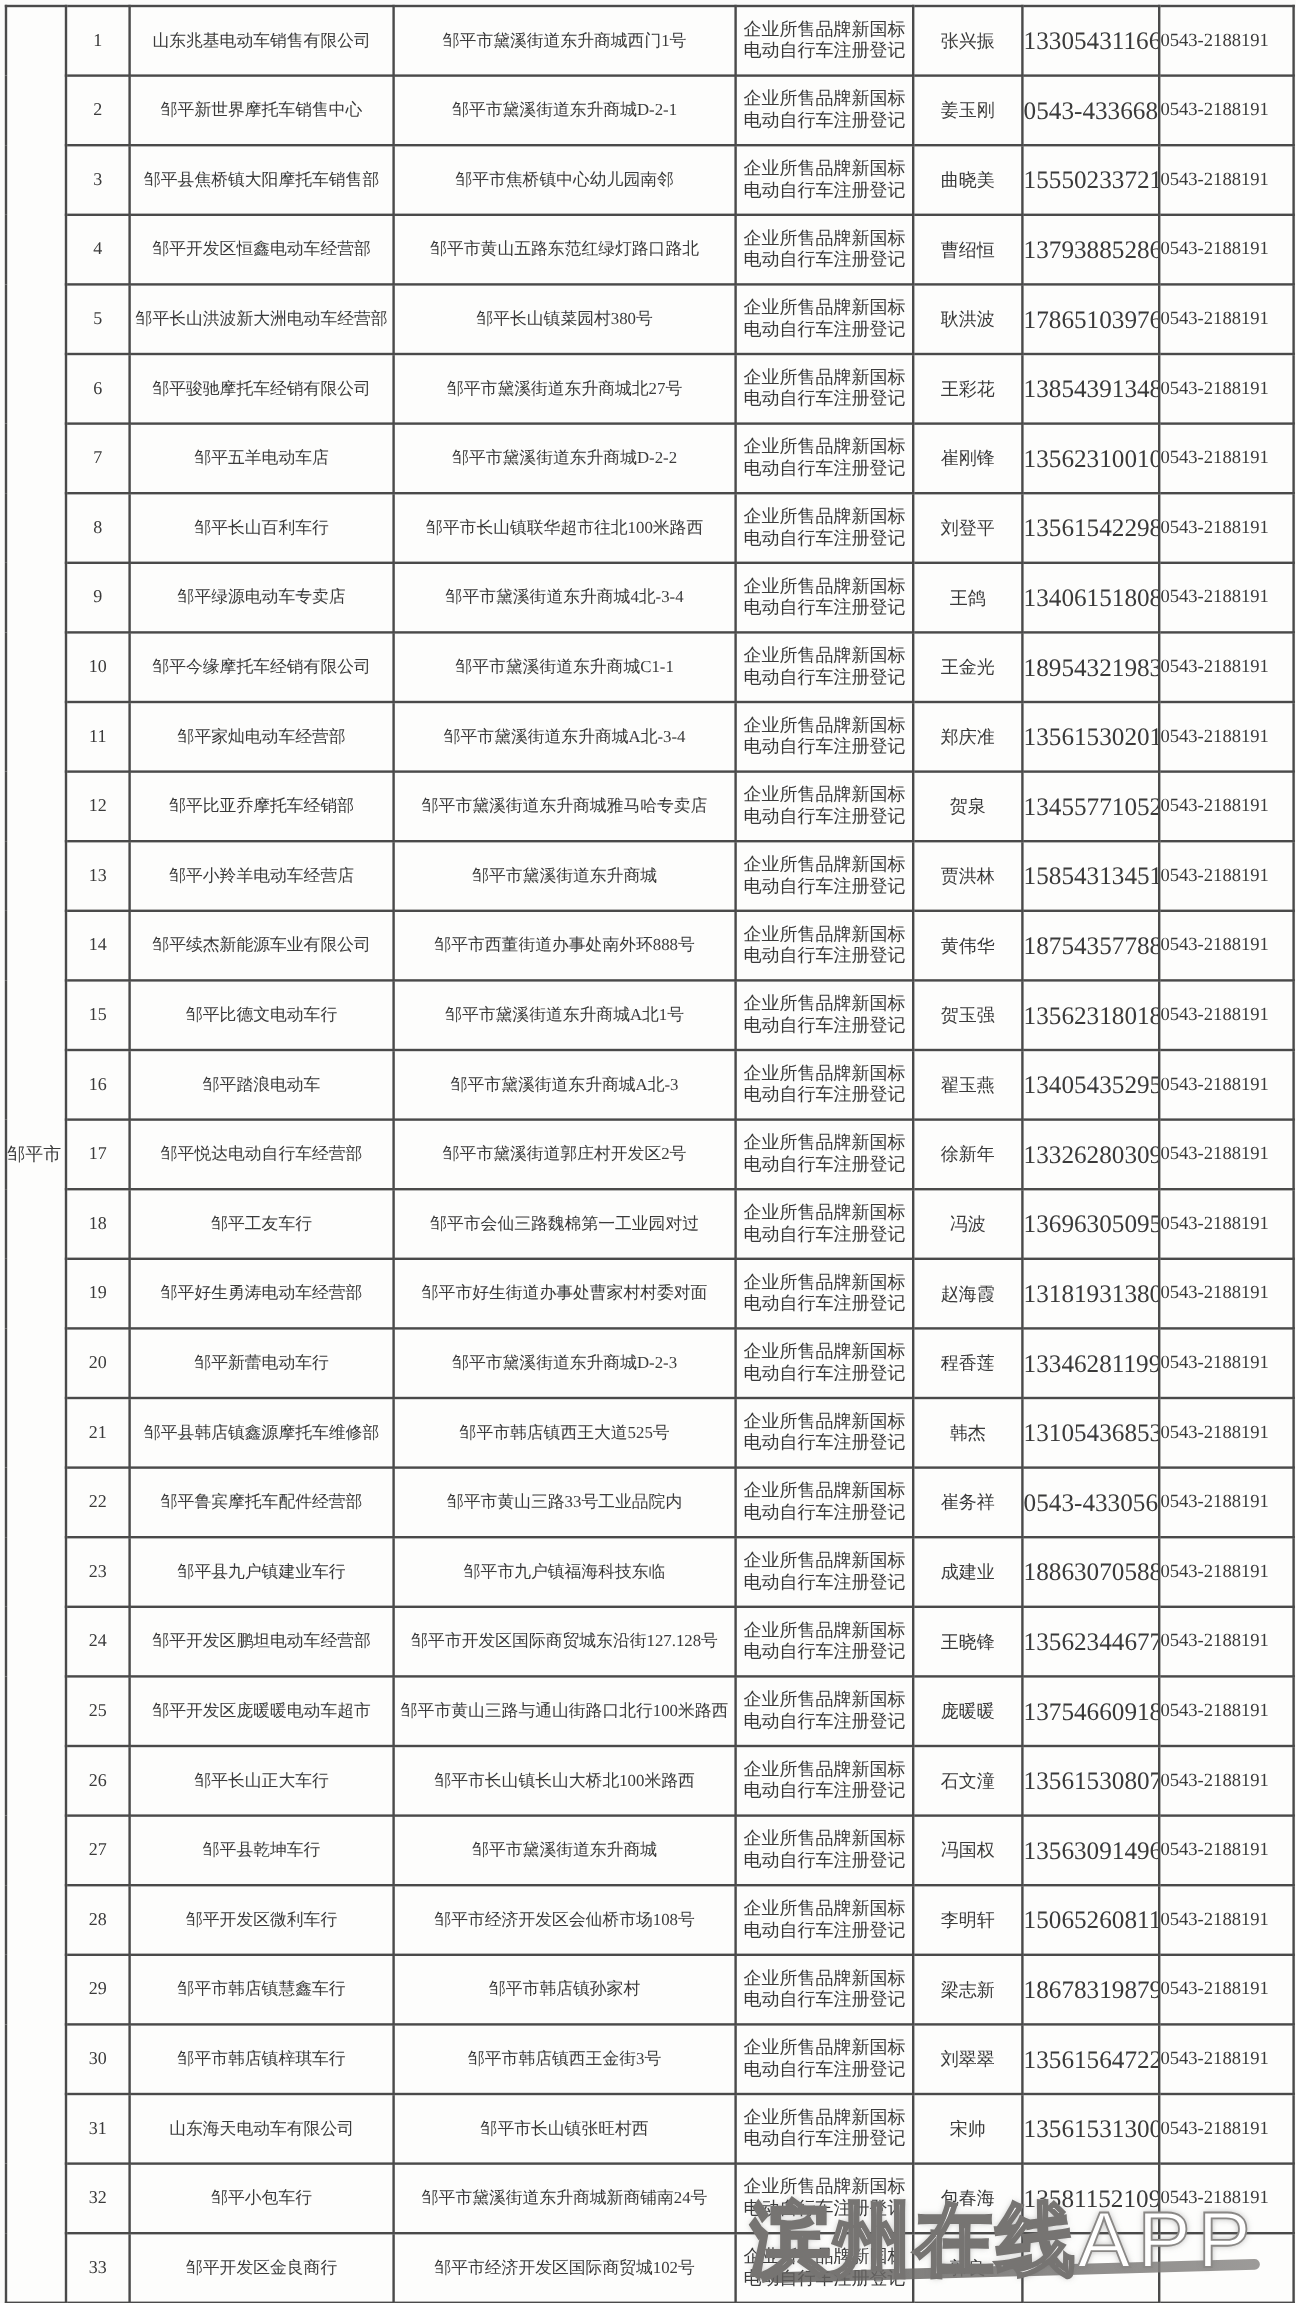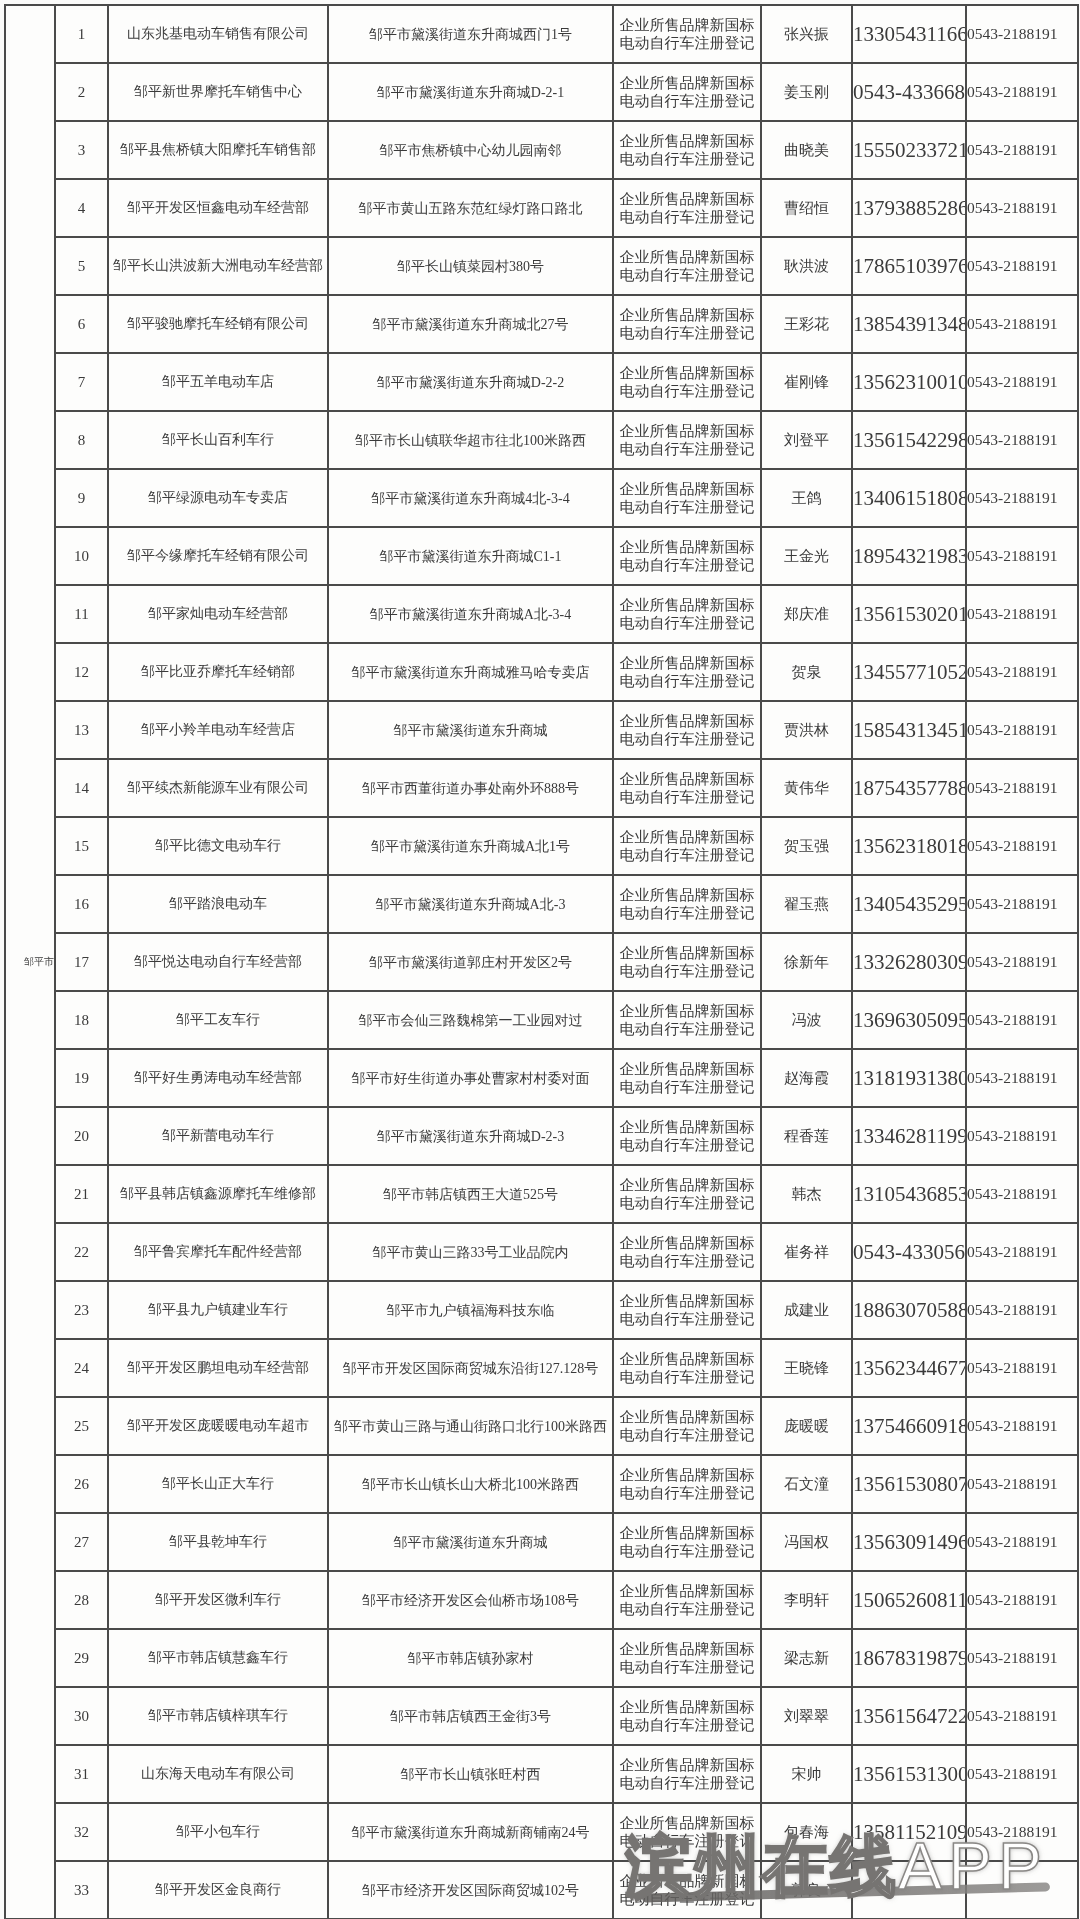--- a/index.html
+++ b/index.html
@@ -12,21 +12,21 @@
     background:#fdfdfc;
   }
   table.reg td{
     border:2px solid #4a4a4a;
     color:#3a3a3a;
     vertical-align:middle;
     overflow:hidden;
     padding:0;
   }
   tr.row{height:58px;}
-  td.region-cell{text-align:right;font-size:10px;white-space:nowrap;letter-spacing:0px;}
+  td.region-cell{text-align:left;font-size:15px;white-space:nowrap;letter-spacing:0px;}
   td.c-no{text-align:center;font-size:15px;}
   td.c-company{text-align:center;font-size:14px;white-space:nowrap;margin-left:46px;}
   td.c-address{text-align:center;font-size:14px;padding:2px 7px 2px 6px;line-height:19px;word-break:break-all;}
   td.c-service{text-align:center;font-size:15px;padding:2px 10px;line-height:18px;word-break:break-all;}
   td.c-contact{text-align:center;font-size:15px;white-space:nowrap;}
   td.c-phone{text-align:left;font-size:21px;padding-left:8px;white-space:nowrap;}
   td.c-hotline{text-align:left;font-size:15.5px;padding-left:6px;white-space:nowrap;}
   .wm{
     position:absolute;left:626px;top:1822px;z-index:5;
     font-size:66px;font-weight:bold;letter-spacing:2px;white-space:nowrap;

